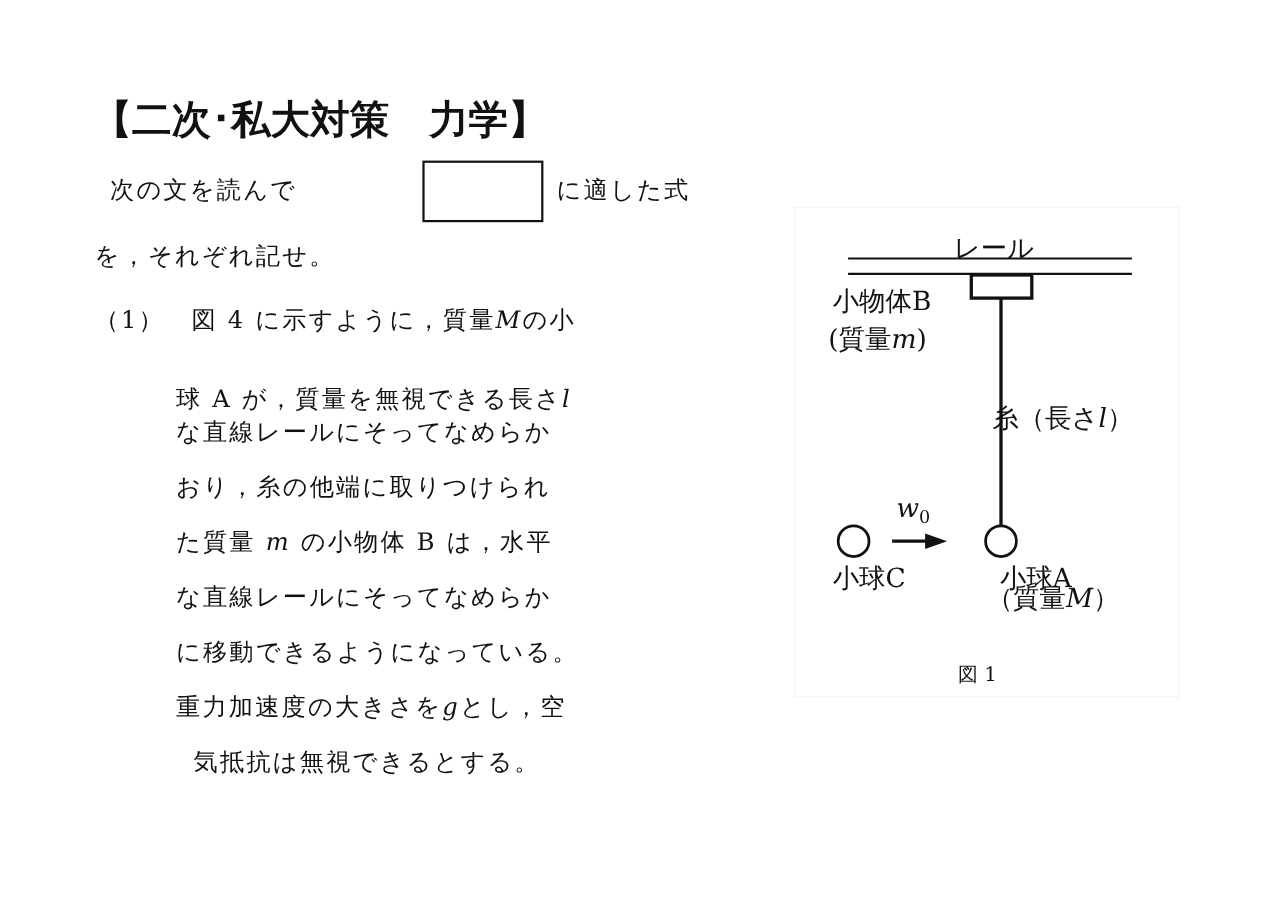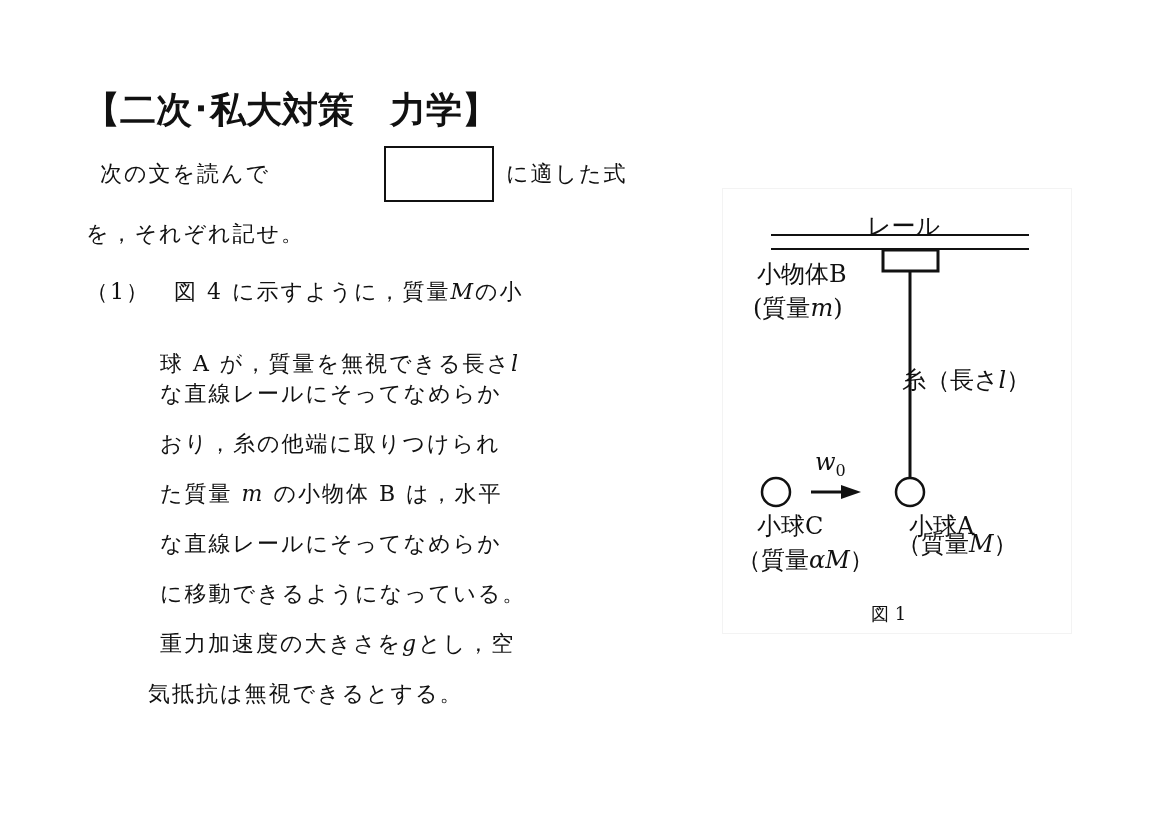--- a/index.html
+++ b/index.html
@@ -57,21 +57,21 @@
 <div class="line" style="left:160px; top:372px;">な直線レールにそってなめらか</div>
 <div class="line" style="left:160px; top:422px;">おり，糸の他端に取りつけられ</div>
 <div class="line" style="left:160px; top:472px;">
   <span>た質量</span> <span class="math">m</span> <span>の小物体 B は，水平</span>
 </div>
 <div class="line" style="left:160px; top:522px;">な直線レールにそってなめらか</div>
 <div class="line" style="left:160px; top:572px;">に移動できるようになっている。</div>
 <div class="line" style="left:160px; top:622px;">
   <span>重力加速度の大きさを</span><span class="math">g</span><span>とし，空</span>
 </div>
-<div class="line" style="left:148px; top:672px;">気抵抗は無視できるとする。</div>
+<div class="line" style="left:176px; top:672px;">気抵抗は無視できるとする。</div>
 
 <div class="figure">
   <svg width="350" height="446" viewBox="0 0 350 446" style="position:absolute;left:0;top:0;">
 
     <line x1="48" y1="46" x2="306" y2="46" stroke="#111" stroke-width="2"></line>
     <line x1="48" y1="60" x2="306" y2="60" stroke="#111" stroke-width="2"></line>
 
     <rect x="160" y="61" width="55" height="21" fill="#fff" stroke="#111" stroke-width="3"></rect>
 
     <line x1="187" y1="82" x2="187" y2="290" stroke="#111" stroke-width="3"></line>
@@ -93,23 +93,20 @@
 
   <div class="fig-label" style="left:179px; top:176px;">
     <span>糸（長さ</span><span class="fig-math">l</span><span>）</span>
   </div>
 
   <div class="fig-label" style="left:92px; top:258px;">
     <span class="fig-math">w</span><sub style="font-size:16px;">0</sub>
   </div>
 
   <div class="fig-label" style="left:34px; top:322px;">小球C</div>
-  <div class="fig-label" style="left:14px; top:356px;">
-    <span>（質量</span><span class="fig-math">αM</span><span>）</span>
-  </div>
 
   <div class="fig-label" style="left:186px; top:322px;">小球A</div>
   <div class="fig-label" style="left:174px; top:340px;">
     <span>（質量</span><span class="fig-math">M</span><span>）</span>
   </div>
 
   <div class="fig-label" style="left:148px; top:410px; font-size:18px;">図 1</div>
 </div>
 
 </body></html>

